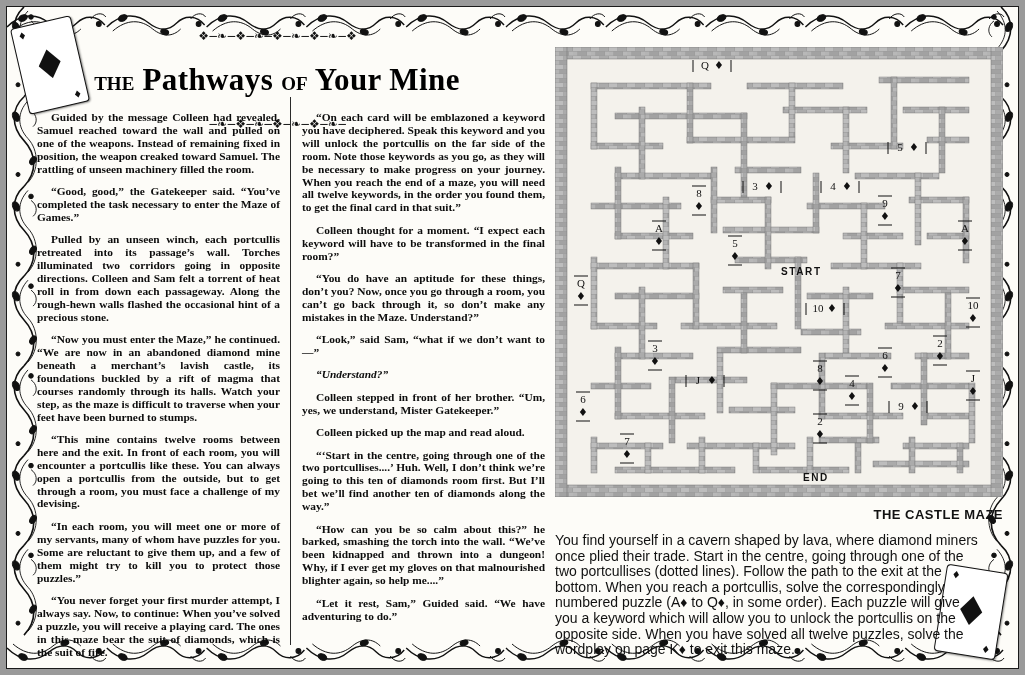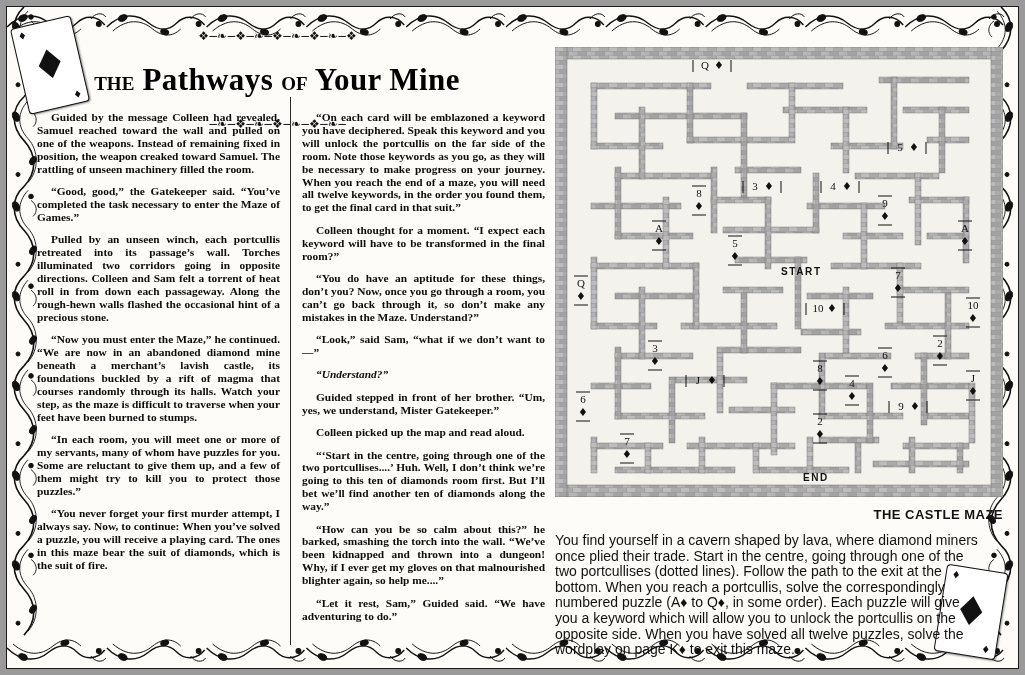--- a/index.html
+++ b/index.html
@@ -198,30 +198,31 @@
     </div>
   </div>
 
   <div id="story">
     <div class="col-rule"></div>
     <div class="col col-1">
         <p>Guided by the message Colleen had revealed, Samuel reached toward the wall and pulled on one of the weapons. Instead of remaining fixed in position, the weapon creaked toward Samuel. The rattling of unseen machinery filled the room.</p>
         <p>“Good, good,” the Gatekeeper said. “You’ve completed the task necessary to enter the Maze of Games.”</p>
         <p>Pulled by an unseen winch, each portcullis retreated into its passage’s wall. Torches illuminated two corridors going in opposite directions. Colleen and Sam felt a torrent of heat roll in from down each passageway. Along the rough-hewn walls flashed the occasional hint of a precious stone.</p>
         <p>“Now you must enter the Maze,” he continued. “We are now in an abandoned diamond mine beneath a merchant’s lavish castle, its foundations buckled by a rift of magma that courses randomly through its halls. Watch your step, as the maze is difficult to traverse when your feet have been burned to stumps.</p>
+        <p>“This mine contains twelve rooms between here and the exit. In front of each room, you will encounter a portcullis like these. You can always open a portcullis from the outside, but to get through a room, you must face a challenge of my devising.</p>
         <p>“In each room, you will meet one or more of my servants, many of whom have puzzles for you. Some are reluctant to give them up, and a few of them might try to kill you to protect those puzzles.”</p>
         <p>“You never forget your first murder attempt, I always say. Now, to continue: When you’ve solved a puzzle, you will receive a playing card. The ones in this maze bear the suit of diamonds, which is the suit of fire.</p>
       </div>
     <div class="col col-2">
         <p>“On each card will be emblazoned a keyword you have deciphered. Speak this keyword and you will unlock the portcullis on the far side of the room. Note those keywords as you go, as they will be necessary to make progress on your journey. When you reach the end of a maze, you will need all twelve keywords, in the order you found them, to get the final card in that suit.”</p>
         <p>Colleen thought for a moment. “I expect each keyword will have to be transformed in the final room?”</p>
         <p>“You do have an aptitude for these things, don’t you? Now, once you go through a room, you can’t go back through it, so don’t make any mistakes in the Maze. Understand?”</p>
         <p>“Look,” said Sam, “what if we don’t want to—”</p>
         <p><em>“Understand?”</em></p>
-        <p>Guided stepped in front of her brother. “Um, yes, we understand, Mister Gatekeeper.”</p>
+        <p>Colleen stepped in front of her brother. “Um, yes, we understand, Mister Gatekeeper.”</p>
         <p>Colleen picked up the map and read aloud.</p>
         <p>“‘Start in the centre, going through one of the two portcullises....’ Huh. Well, I don’t think we’re going to this ten of diamonds room first. But I’ll bet we’ll find another ten of diamonds along the way.”</p>
         <p>“How can you be so calm about this?” he barked, smashing the torch into the wall. “We’ve been kidnapped and thrown into a dungeon! Why, if I ever get my gloves on that malnourished blighter again, so help me....”</p>
         <p>“Let it rest, Sam,” Guided said. “We have adventuring to do.”</p>
       </div>
   </div>
 
   <div id="maze-panel">
     <div id="maze-wrap">
       <svg id="maze-svg" width="448" height="450" viewBox="0 0 448 450">

